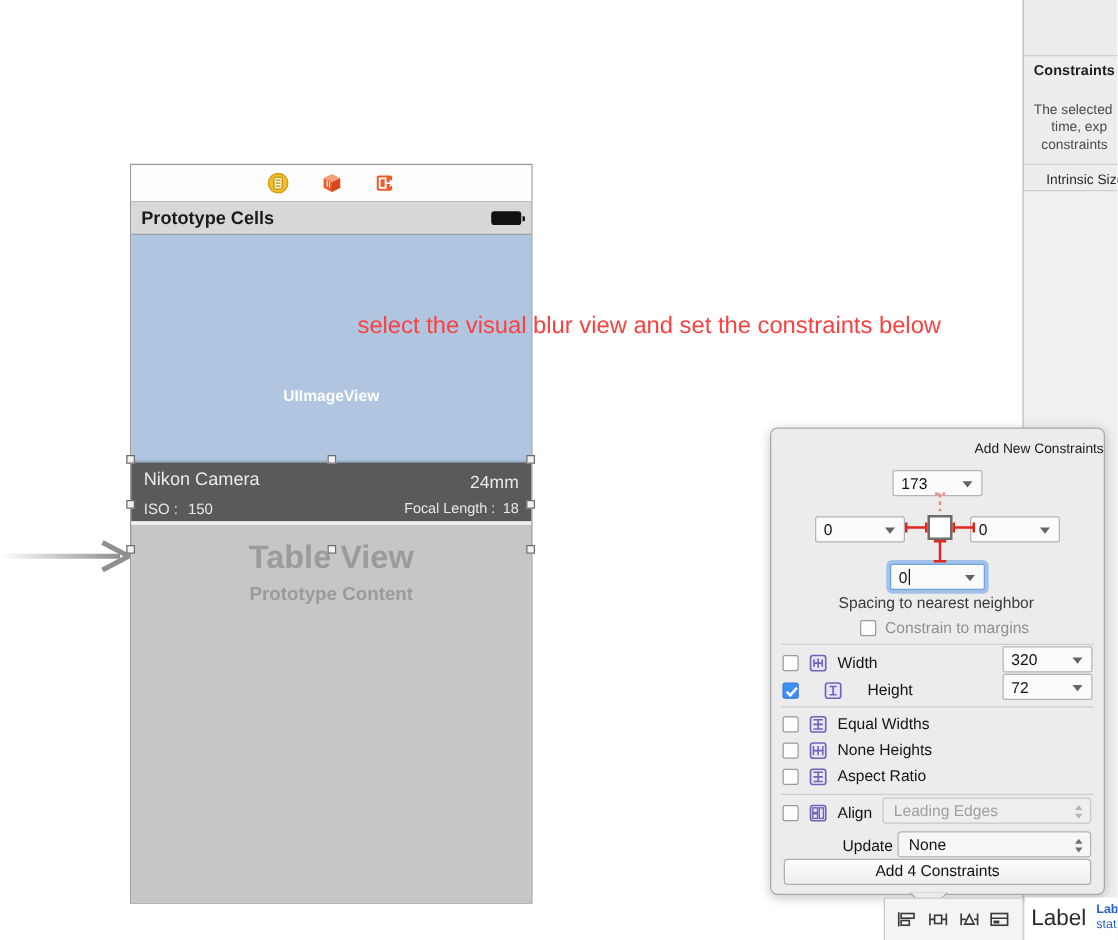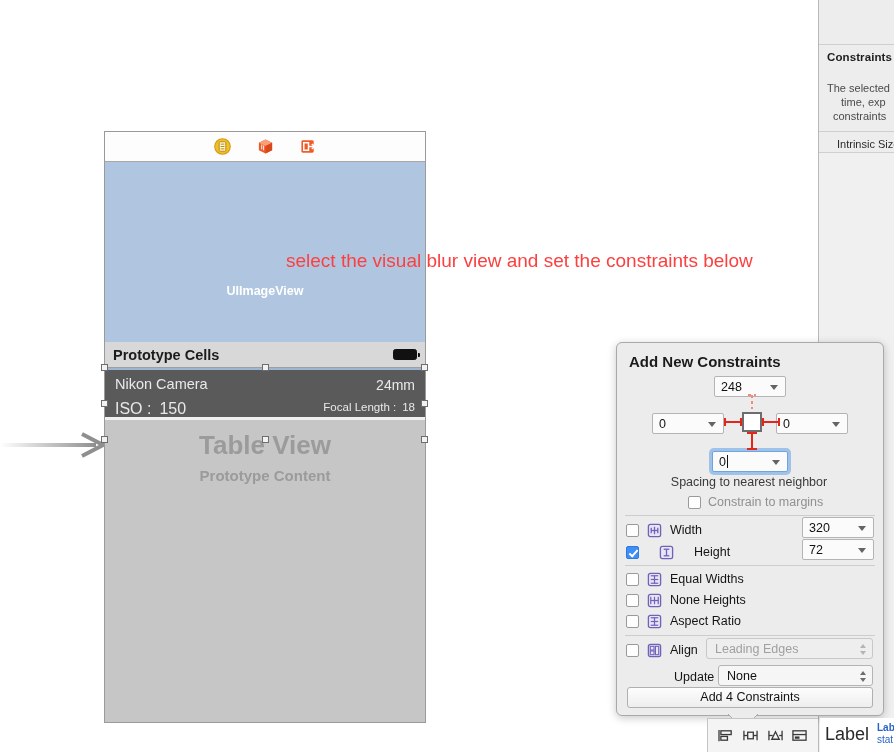--- a/index.html
+++ b/index.html
@@ -36,21 +36,21 @@
   #navbar{height:26px;background:#d8d8d8;border-bottom:1px solid #9f9f9f;display:flex;align-items:center;padding:0 8px;box-sizing:border-box;position:relative;}
   #navbar .nav-title{font-size:14.5px;font-weight:bold;color:#1b1b1b;}
   #battery{position:absolute;right:8px;top:7px;width:24px;height:11px;border:1.5px solid #111;border-radius:2.5px;box-sizing:border-box;background:#111;}
   #battery:after{content:"";position:absolute;right:-4px;top:3px;width:2px;height:4px;background:#111;border-radius:0 1px 1px 0;}
 
   #imageview{height:180px;background:#b0c6e0;position:relative;}
   #imageview .iv-label{position:absolute;left:0;right:0;top:122px;text-align:center;font-size:12.5px;font-weight:bold;color:#ffffff;}
 
   #blurcell{height:72px;background:#5a5a5a;position:relative;color:#e8e8e8;}
   #blurcell .topline{position:absolute;left:0;right:0;top:0;height:2px;background:#9fb6d2;}
-  .bc-row{position:absolute;font-size:16px;}
+  .bc-row{position:absolute;font-size:12px;}
   .bc-title{left:10px;top:8px;font-size:14.5px;color:#e9e9e9;}
   .bc-mm{right:10px;top:9px;font-size:14px;color:#e9e9e9;}
   .bc-iso{left:10px;top:32px;}
   .bc-iso b{font-weight:normal;margin-left:8px;}
   .bc-fl{right:10px;top:33px;font-size:11.5px;}
   .bc-fl b{font-weight:normal;margin-left:6px;}
   .bc-ss{left:10px;top:52px;font-size:11.5px;}
   .bc-ss b{font-weight:normal;margin-left:8px;}
   .handle{position:absolute;width:7px;height:7px;background:#f2f2f2;border:1px solid #6d6d6d;box-sizing:border-box;z-index:5;}
 
@@ -63,21 +63,21 @@
     position:absolute;left:286px;top:250px;font-size:19px;color:#fc4040;white-space:nowrap;
   }
 
   
   #popover{
     position:absolute;left:616px;top:342px;width:268px;height:374px;
     background:#ececec;border:1px solid #a9a9a9;border-radius:6px;box-sizing:border-box;
     box-shadow:0 2px 9px rgba(0,0,0,.22);
   }
   #pop-tail{position:absolute;left:728px;top:714px;width:30px;height:16px;}
-  #popover .pop-title{font-size:15px;font-weight:bold;color:#1b1b1b;margin:10px 0 0 12px;}
+  #popover .pop-title{font-size:11px;font-weight:normal;color:#1b1b1b;margin:10px 0 0 12px;text-align:right;}
 
   .combo{
     position:relative;background:#fbfbfb;border:1px solid #b4b4b4;border-radius:2px;
     height:21px;box-sizing:border-box;font-size:12.5px;color:#111;
     display:flex;align-items:center;padding-left:6px;
   }
   .combo .arrow{
     position:absolute;right:7px;top:8px;width:0;height:0;
     border-left:4px solid transparent;border-right:4px solid transparent;border-top:5px solid #646464;
   }
@@ -190,27 +190,27 @@
       <line x1="7" y1="8" x2="7" y2="13" stroke="#fff" stroke-width="1"></line>
     </svg>
     <svg class="dock-ico" viewBox="0 0 18 18">
       <rect x="1.5" y="2.5" width="13" height="13" rx="1.5" fill="#f05a28"></rect>
       <rect x="4" y="5" width="5" height="8" fill="none" stroke="#fff" stroke-width="1.6"></rect>
       <line x1="9" y1="9" x2="15" y2="9" stroke="#fff" stroke-width="1.6"></line>
       <polyline points="12.5,6.5 15.5,9 12.5,11.5" fill="none" stroke="#fff" stroke-width="1.6"></polyline>
     </svg>
   </div>
 
-  <div id="imageview">
-    <div class="iv-label">UIImageView</div>
-  </div>
-
   <div id="navbar">
     <span class="nav-title">Prototype Cells</span>
     <span id="battery"></span>
+  </div>
+
+  <div id="imageview">
+    <div class="iv-label">UIImageView</div>
   </div>
 
   <div id="blurcell">
     <div class="topline"></div>
     <div class="bc-row bc-title">Nikon Camera</div>
     <div class="bc-row bc-mm">24mm</div>
     <div class="bc-row bc-iso">
       <span>ISO :</span><b>150</b>
     </div>
     <div class="bc-row bc-fl">
@@ -240,21 +240,21 @@
 <div id="popover">
   <div class="pop-title">Add New Constraints</div>
 </div>
 
 <svg id="pop-tail" viewBox="0 0 30 16">
   <path d="M0,0 L30,0 L15,15 Z" fill="#ececec" stroke="#a9a9a9" stroke-width="1"></path>
   <line x1="1" y1="0" x2="29" y2="0" stroke="#ececec" stroke-width="2"></line>
 </svg>
 
 <div class="combo" id="cTop">
-  <span>248</span>
+  <span>173</span>
   <span class="arrow"></span>
 </div>
 <div class="combo" id="cLeft">
   <span>0</span>
   <span class="arrow"></span>
 </div>
 <div class="combo" id="cRight">
   <span>0</span>
   <span class="arrow"></span>
 </div>

